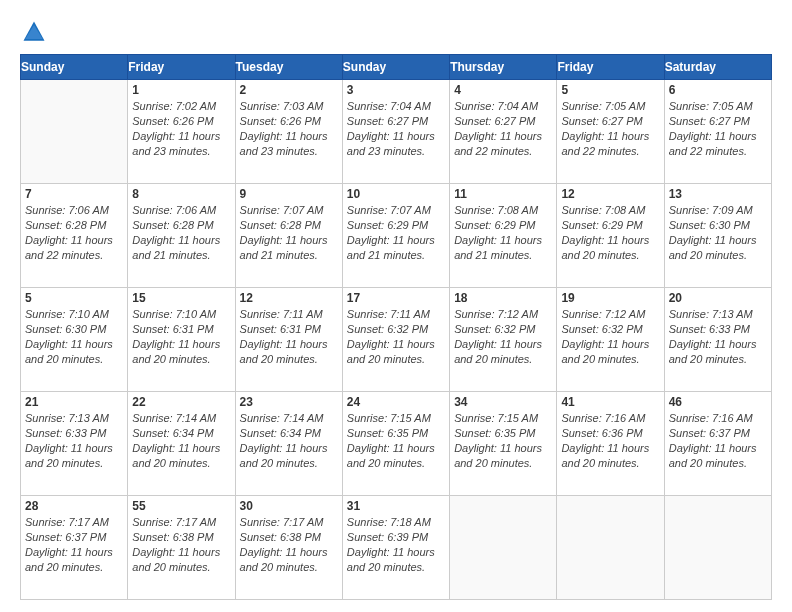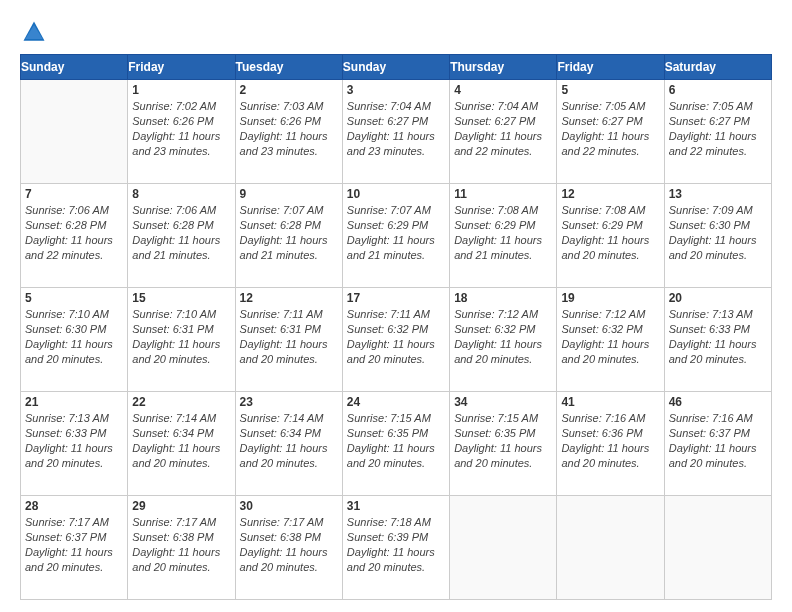--- a/index.html
+++ b/index.html
@@ -247,21 +247,21 @@
             <span class="day-num">46</span>
             <div class="day-info">Sunrise: 7:16 AM<br>Sunset: 6:37 PM<br>Daylight: 11 hours and 20 minutes.</div>
           </td>
         </tr>
         <tr class="week-row">
           <td>
             <span class="day-num">28</span>
             <div class="day-info">Sunrise: 7:17 AM<br>Sunset: 6:37 PM<br>Daylight: 11 hours and 20 minutes.</div>
           </td>
           <td>
-            <span class="day-num">29</span>
+            <span class="day-num">55</span>
             <div class="day-info">Sunrise: 7:17 AM<br>Sunset: 6:38 PM<br>Daylight: 11 hours and 20 minutes.</div>
           </td>
           <td>
             <span class="day-num">30</span>
             <div class="day-info">Sunrise: 7:17 AM<br>Sunset: 6:38 PM<br>Daylight: 11 hours and 20 minutes.</div>
           </td>
           <td>
             <span class="day-num">31</span>
             <div class="day-info">Sunrise: 7:18 AM<br>Sunset: 6:39 PM<br>Daylight: 11 hours and 20 minutes.</div>
           </td>

